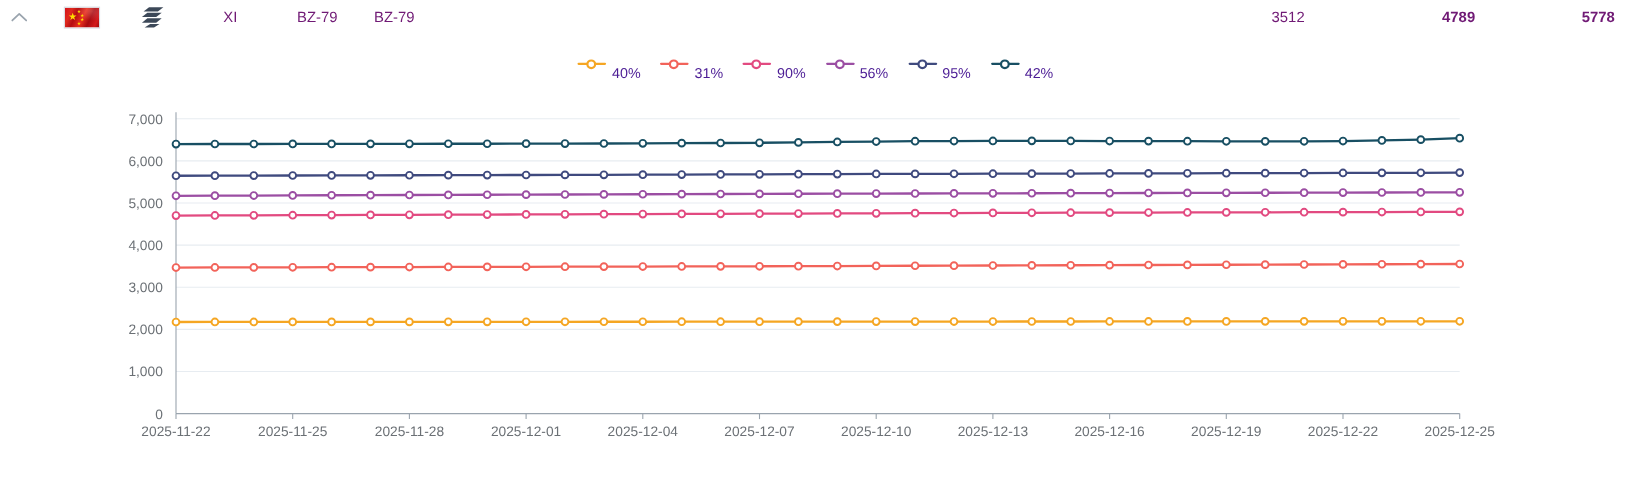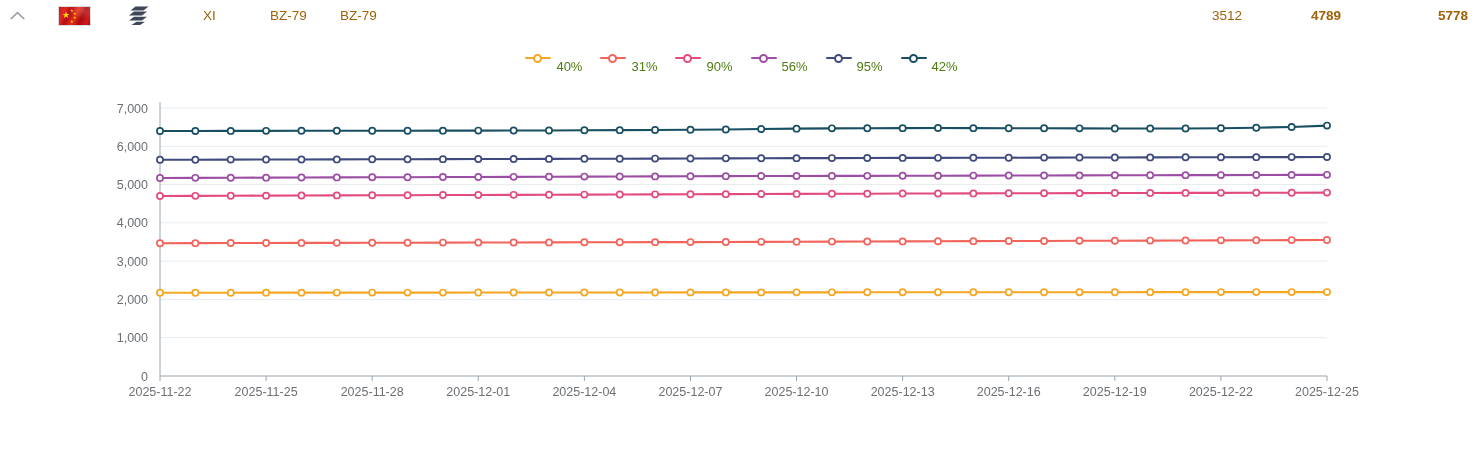--- a/index.html
+++ b/index.html
@@ -8,21 +8,21 @@
     width: 1483px; height: 452px;
     background: #ffffff;
     font-family: "Liberation Sans", sans-serif;
     overflow: hidden;
   }
   #root { position: relative; width: 1483px; height: 452px; background:#fff; }
 
   
   .topbar { position:absolute; left:0; top:0; width:1483px; height:30px; }
   .tb-item { position:absolute; top:0; height:30px; display:flex; align-items:center;
-             font-size:13.5px; color:#a16207; white-space:nowrap; }
+             font-size:13.5px; color:#701a75; white-space:nowrap; }
   .chev { position:absolute; left:6px; top:0; width:22px; height:30px;
           display:flex; align-items:center; justify-content:center; cursor:pointer; }
   .chev svg { display:block; }
   .flag { position:absolute; left:58px; top:6px; width:33px; height:20px;
           border:1px solid #d8dde3; overflow:hidden; }
   .flag .fld { position:absolute; inset:0;
     background:
       radial-gradient(ellipse at 78% 18%, rgba(255,255,255,.18) 0%, rgba(255,255,255,0) 42%),
       linear-gradient(115deg,#d2121b 0%,#e02a1e 18%,#b50d12 33%,#e8301f 52%,#a80a10 70%,#d41a1c 88%,#9e0a0d 100%);
   }
@@ -31,33 +31,33 @@
   .flag .s2 { left:11px; top:1.5px; font-size:4px; }
   .flag .s3 { left:14px; top:5px;   font-size:4px; }
   .flag .s4 { left:14px; top:9px;   font-size:4px; }
   .flag .s5 { left:11px; top:12.5px; font-size:4px; }
 
   .logo { position:absolute; left:128px; top:5px; width:22px; height:21px; }
 
   .tb-xi   { left:203px; }
   .tb-bz1  { left:270px; }
   .tb-bz2  { left:340px; }
-  .tb-n1   { left:1212px; }
+  .tb-n1   { left:1156px; }
   .tb-n2   { left:1311px;font-weight:bold; }
   .tb-n3   { left:1438px;font-weight:bold; }
 
   
   .legend { position:absolute; left:0; top:48px; width:1483px; height:20px;
             display:flex; justify-content:center; align-items:center; gap:18px; }
   .lg-item { display:flex; align-items:center; gap:5px; cursor:pointer; }
   .lg-sym { width:26px; height:14px; position:relative; }
   .lg-sym .bar { position:absolute; left:0; top:6px; width:26px; height:2.4px; border-radius:2px; }
   .lg-sym .dot { position:absolute; left:8px; top:2.6px; width:9px; height:9px;
                  border-radius:50%; background:#fff; border:2.2px solid #000; }
-  .lg-txt { font-size:13px; color:#4d7c0f;margin-top:16px; }
+  .lg-txt { font-size:13px; color:#4c1d95;margin-top:16px; }
 
   
   .chart-wrap { position:absolute; left:0; top:80px; width:1483px; height:320px; }
   svg.plot { display:block; }
   .gridline { stroke:#e7ecf1; stroke-width:1; }
   .axisline { stroke:#9aa4ae; stroke-width:1; }
   .ytick { font-size:12.5px; fill:#6b7075; text-anchor:end; }
   .xtick { font-size:12.5px; fill:#6b7075; text-anchor:middle; }
   .series-line { fill:none; stroke-width:2.1px; stroke-linejoin:round; stroke-linecap:round; }
   .series-dot { fill:#ffffff; stroke-width:1.7px; }

